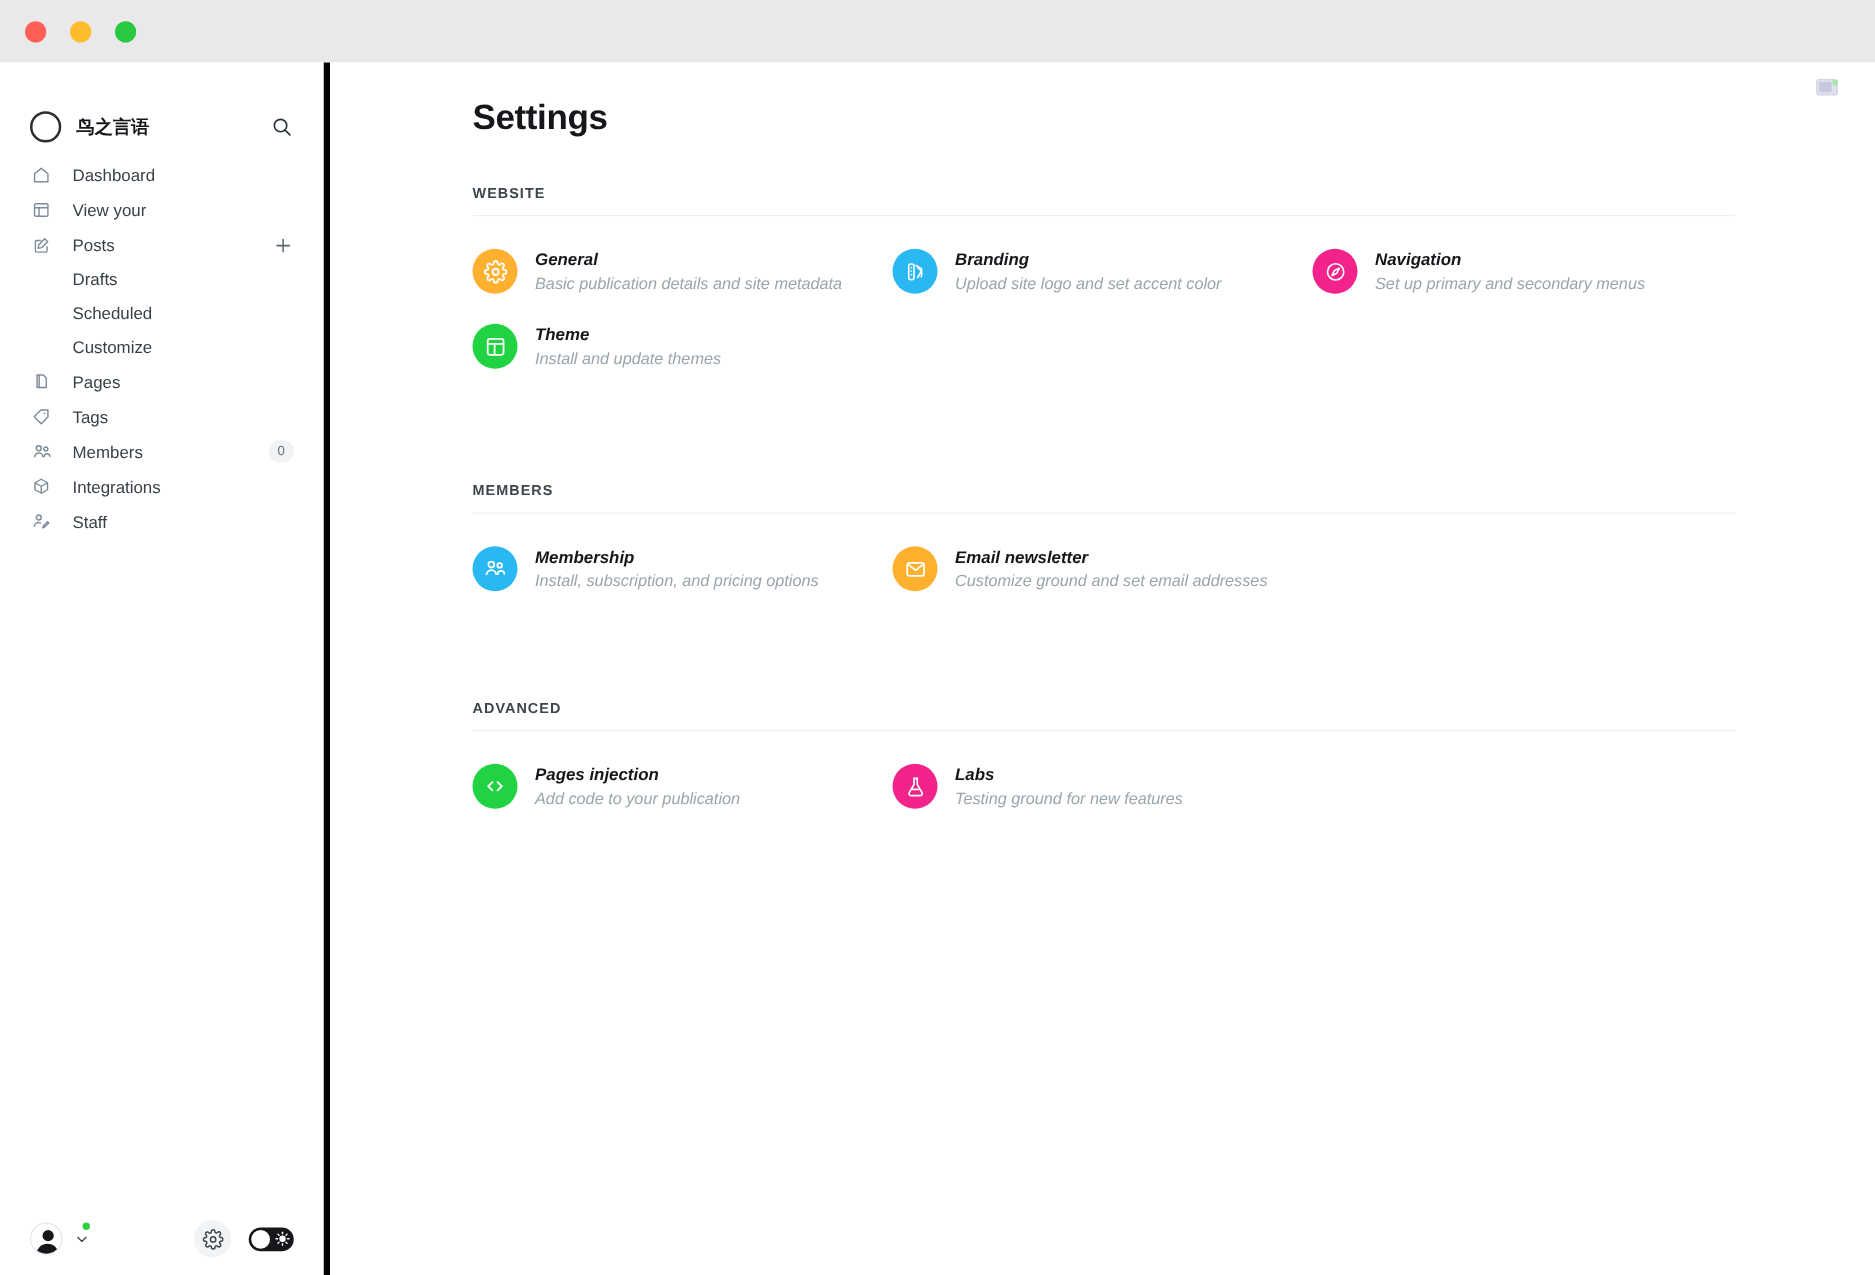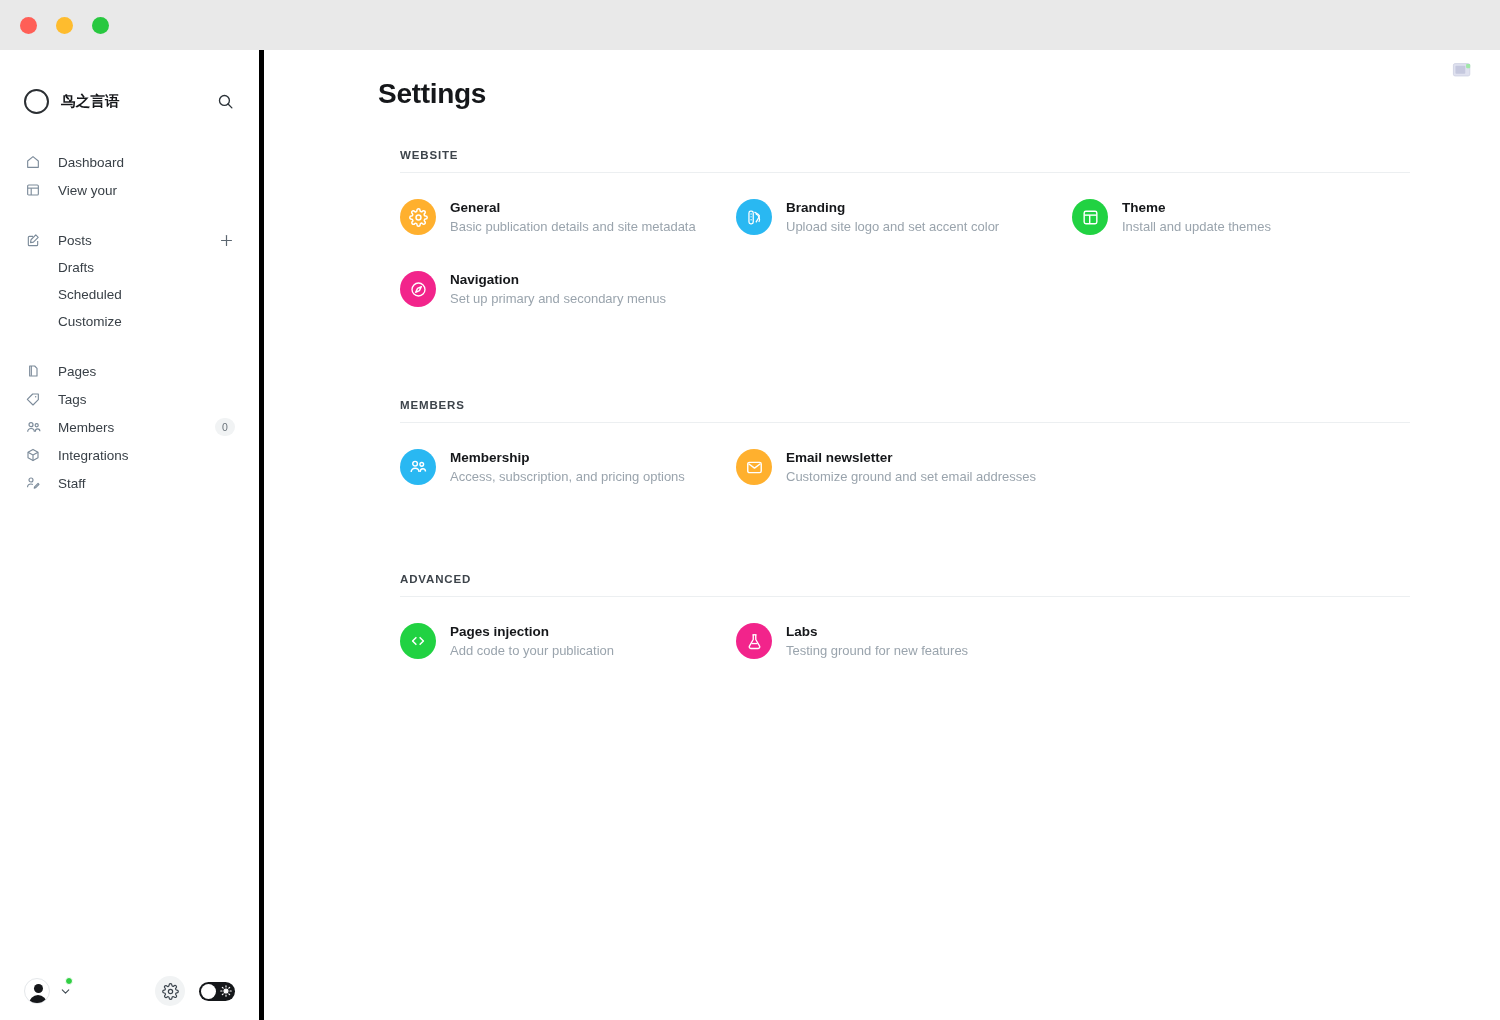--- a/index.html
+++ b/index.html
@@ -50,21 +50,21 @@
     letter-spacing: .2px;
     white-space: nowrap;
   }
   .brand-search {
     margin-left: auto; width: 20px; height: 20px;
     display: flex; align-items: center; justify-content: center;
     cursor: pointer;
   }
 
   .nav { padding: 0 24px; }
-  .nav-group { margin-top: 22px; }
+  .nav-group { }
   .nav-item {
     display: flex; align-items: center;
     height: 28px;
     cursor: pointer;
     position: relative;
   }
   .nav-icon {
     width: 18px; height: 18px;
     display: flex; align-items: center; justify-content: center;
     flex: 0 0 18px; color: #7c8b9a;
@@ -158,36 +158,37 @@
   .screenshare-icon {
     position: absolute; right: 28px; top: 12px;
     width: 20px; height: 18px; opacity: .45;
   }
   .content { padding: 28px 0 0 114px; }
   .page-title {
     font-size: 28px; font-weight: 700; color: #15171a;
     letter-spacing: -.3px;
   }
 
-  .section { margin-top: 44px; margin-left: 22px; }
+  .section { margin-top: 44px; }
   .section:first-of-type { margin-top: 39px; }
   .section-header {
     font-size: 11.5px; font-weight: 600; color: #3d444b;
     letter-spacing: .85px;
     padding-bottom: 11px;
   }
   .section-rule {
     height: 1px; background: #eceff1;
     width: 1010px;
   }
   .section-grid {
     display: grid;
     grid-template-columns: 336px 336px 336px;
-    row-gap: 24px;
+    row-gap: 12px;
     padding-top: 20px;
+    font-style: italic;
   }
   .setting-item {
     display: flex; align-items: center;
     cursor: pointer;
     height: 48px;
   }
   .setting-icon {
     width: 36px; height: 36px; border-radius: 50%;
     flex: 0 0 36px;
     display: flex; align-items: center; justify-content: center;
@@ -419,43 +420,43 @@
                 <circle cx="7.7" cy="14.8" r=".9" fill="#fff" stroke="none"></circle>
               </svg>
             </div>
             <div class="setting-text">
               <div class="setting-title">Branding</div>
               <div class="setting-desc">Upload site logo and set accent color</div>
             </div>
           </div>
 
           <div class="setting-item">
+            <div class="setting-icon" style="background:#f2248b">
+              <svg width="19" height="19" viewBox="0 0 24 24" fill="none" stroke="#fff" stroke-width="1.7" stroke-linejoin="round">
+                <circle cx="12" cy="12" r="8.2"></circle>
+                <path d="M15.6 8.4 10.8 10.6 8.4 15.6l4.8-2.2z"></path>
+              </svg>
+            </div>
+            <div class="setting-text">
+              <div class="setting-title">Navigation</div>
+              <div class="setting-desc">Set up primary and secondary menus</div>
+            </div>
+          </div>
+
+          <div class="setting-item">
             <div class="setting-icon" style="background:#21d242">
               <svg width="19" height="19" viewBox="0 0 24 24" fill="none" stroke="#fff" stroke-width="1.8" stroke-linejoin="round">
                 <rect x="4" y="4" width="16" height="16" rx="2.2"></rect>
                 <line x1="4" y1="9" x2="20" y2="9"></line>
                   <line x1="11" y1="9" x2="11" y2="20"></line>
               </svg>
             </div>
             <div class="setting-text">
               <div class="setting-title">Theme</div>
               <div class="setting-desc">Install and update themes</div>
-            </div>
-          </div>
-
-          <div class="setting-item">
-            <div class="setting-icon" style="background:#f2248b">
-              <svg width="19" height="19" viewBox="0 0 24 24" fill="none" stroke="#fff" stroke-width="1.7" stroke-linejoin="round">
-                <circle cx="12" cy="12" r="8.2"></circle>
-                <path d="M15.6 8.4 10.8 10.6 8.4 15.6l4.8-2.2z"></path>
-              </svg>
-            </div>
-            <div class="setting-text">
-              <div class="setting-title">Navigation</div>
-              <div class="setting-desc">Set up primary and secondary menus</div>
             </div>
           </div>
 
         </div>
       </div>
 
       <div class="section section-spacer-members">
         <div class="section-header">MEMBERS</div>
         <div class="section-rule"></div>
         <div class="section-grid">
@@ -464,21 +465,21 @@
             <div class="setting-icon" style="background:#29b8f2">
               <svg width="20" height="20" viewBox="0 0 24 24" fill="none" stroke="#fff" stroke-width="1.7" stroke-linejoin="round">
                 <circle cx="8.5" cy="8" r="2.8"></circle>
                   <path d="M3.8 18c0-2.7 2.1-4.6 4.7-4.6s4.7 1.9 4.7 4.6"></path>
                 <circle cx="16.5" cy="8.8" r="2.2"></circle>
                   <path d="M14.5 18c0-2.3 1.4-4 3.4-4s3.1 1.5 3.1 3.4"></path>
               </svg>
             </div>
             <div class="setting-text">
               <div class="setting-title">Membership</div>
-              <div class="setting-desc">Access, subscription, and pricing options</div>
+              <div class="setting-desc">Install, subscription, and pricing options</div>
             </div>
           </div>
 
           <div class="setting-item">
             <div class="setting-icon" style="background:#ffb02e">
               <svg width="19" height="19" viewBox="0 0 24 24" fill="none" stroke="#fff" stroke-width="1.8" stroke-linejoin="round">
                 <rect x="3.5" y="5.5" width="17" height="13" rx="2"></rect>
                 <path d="m4.6 7.2 7.4 5.6 7.4-5.6"></path>
               </svg>
             </div>

